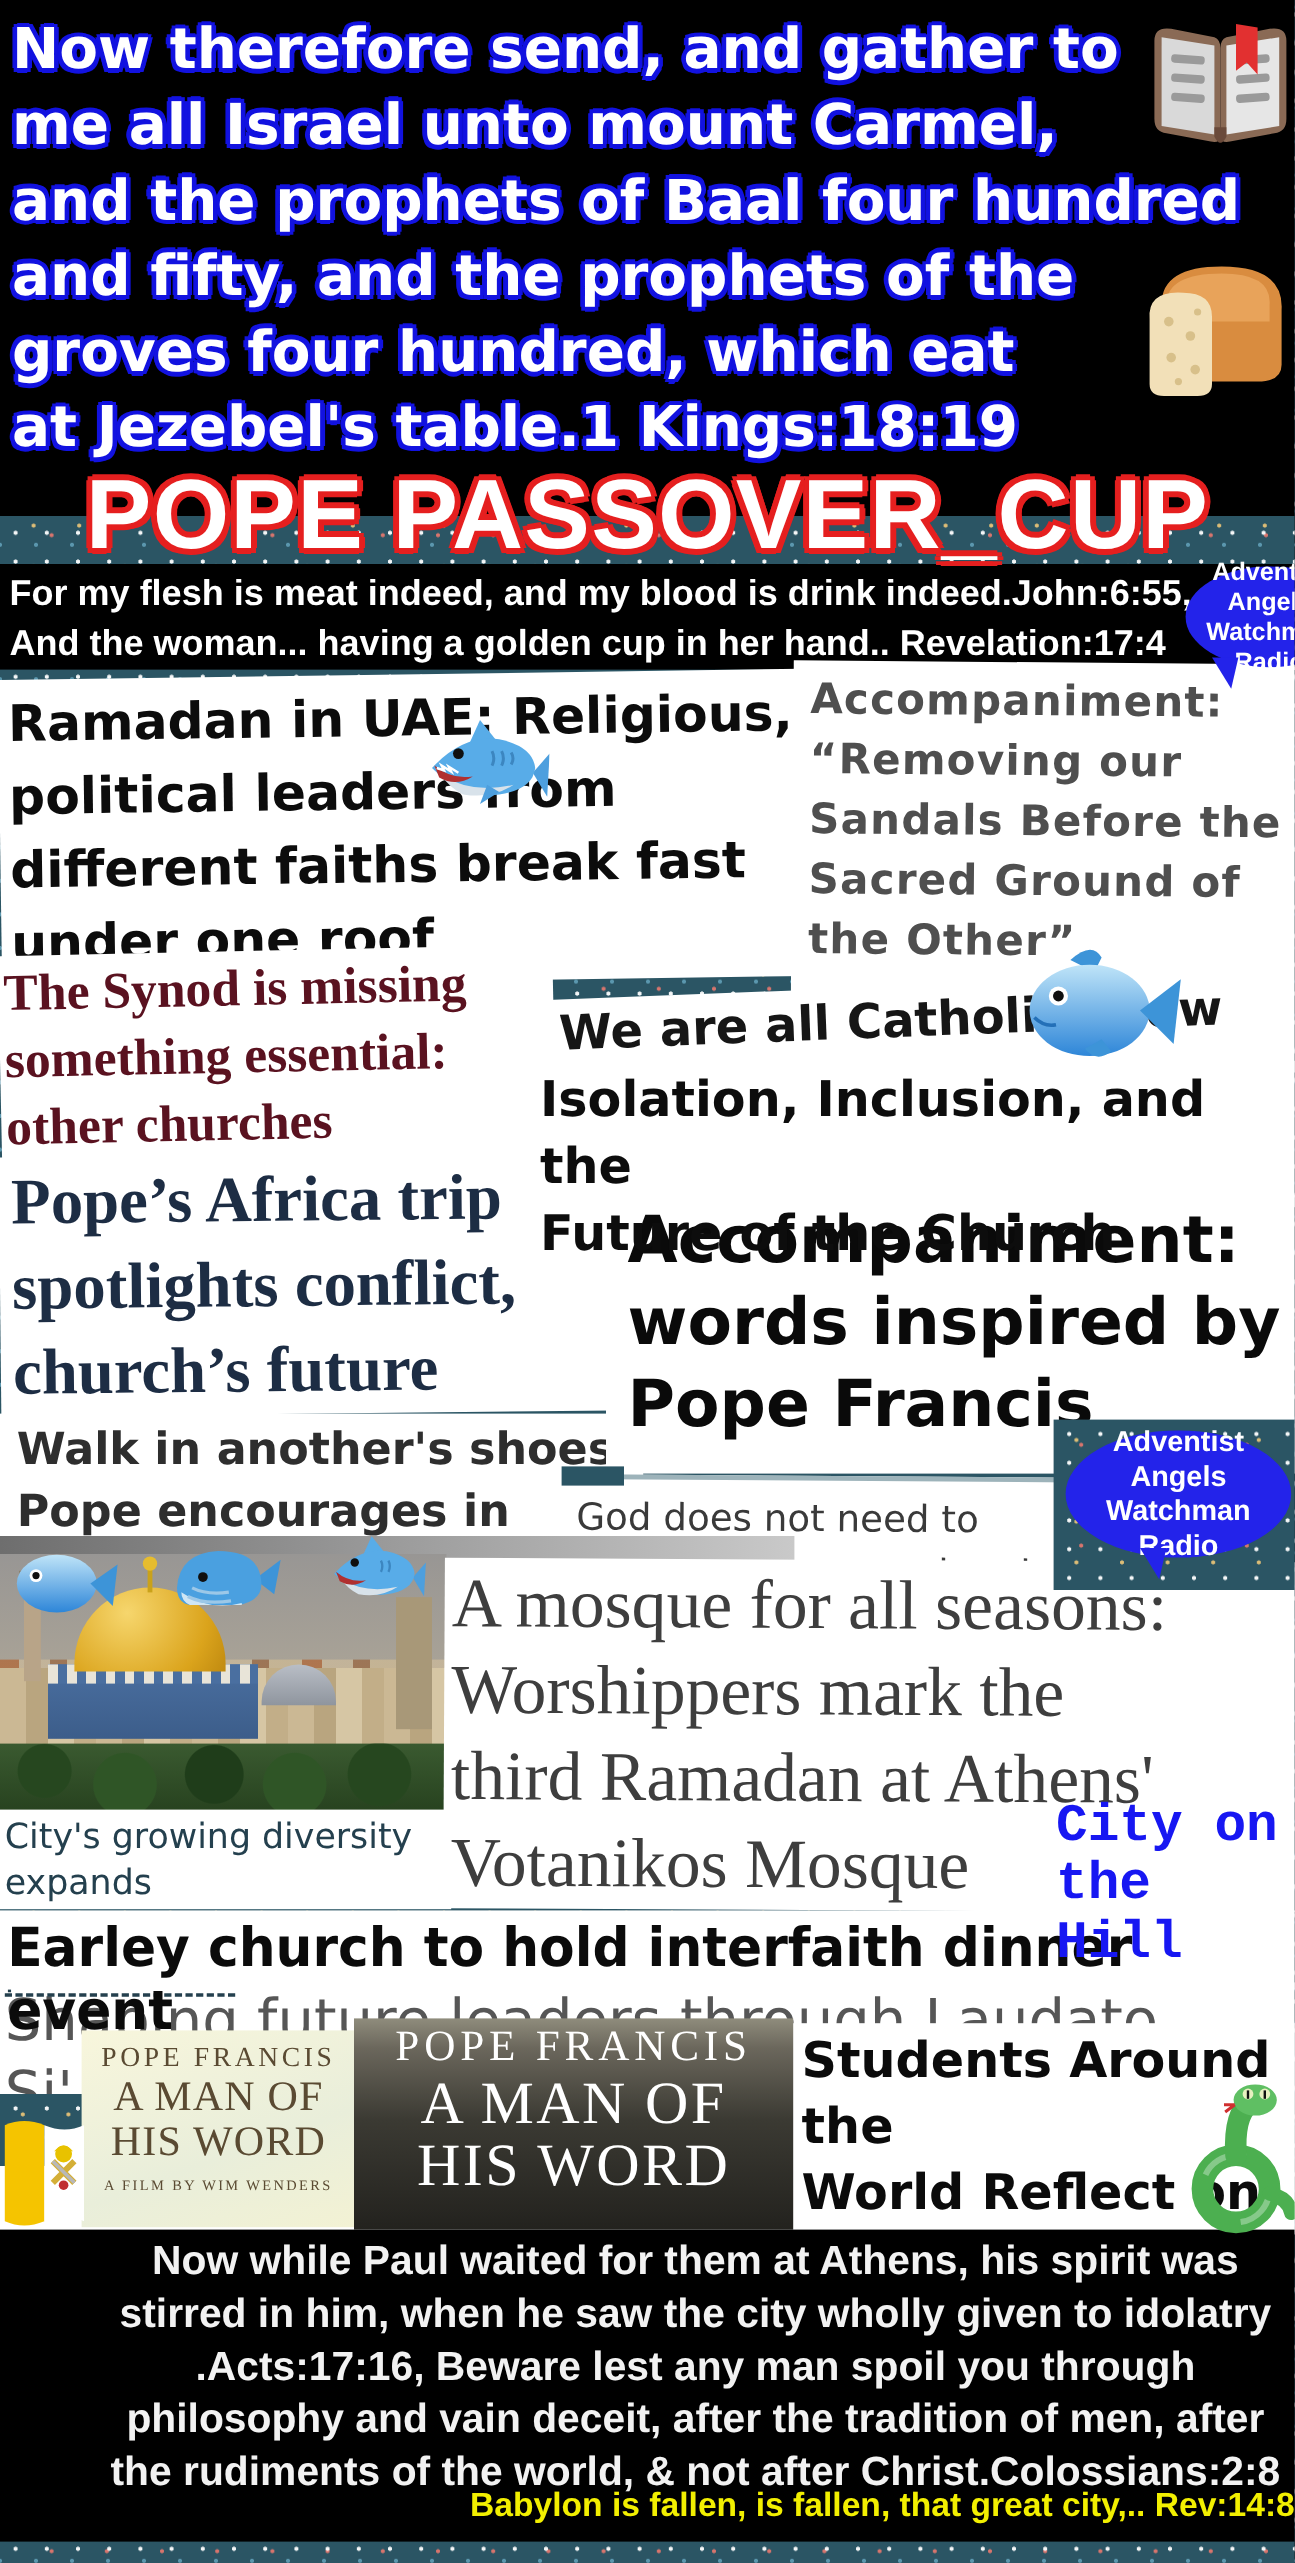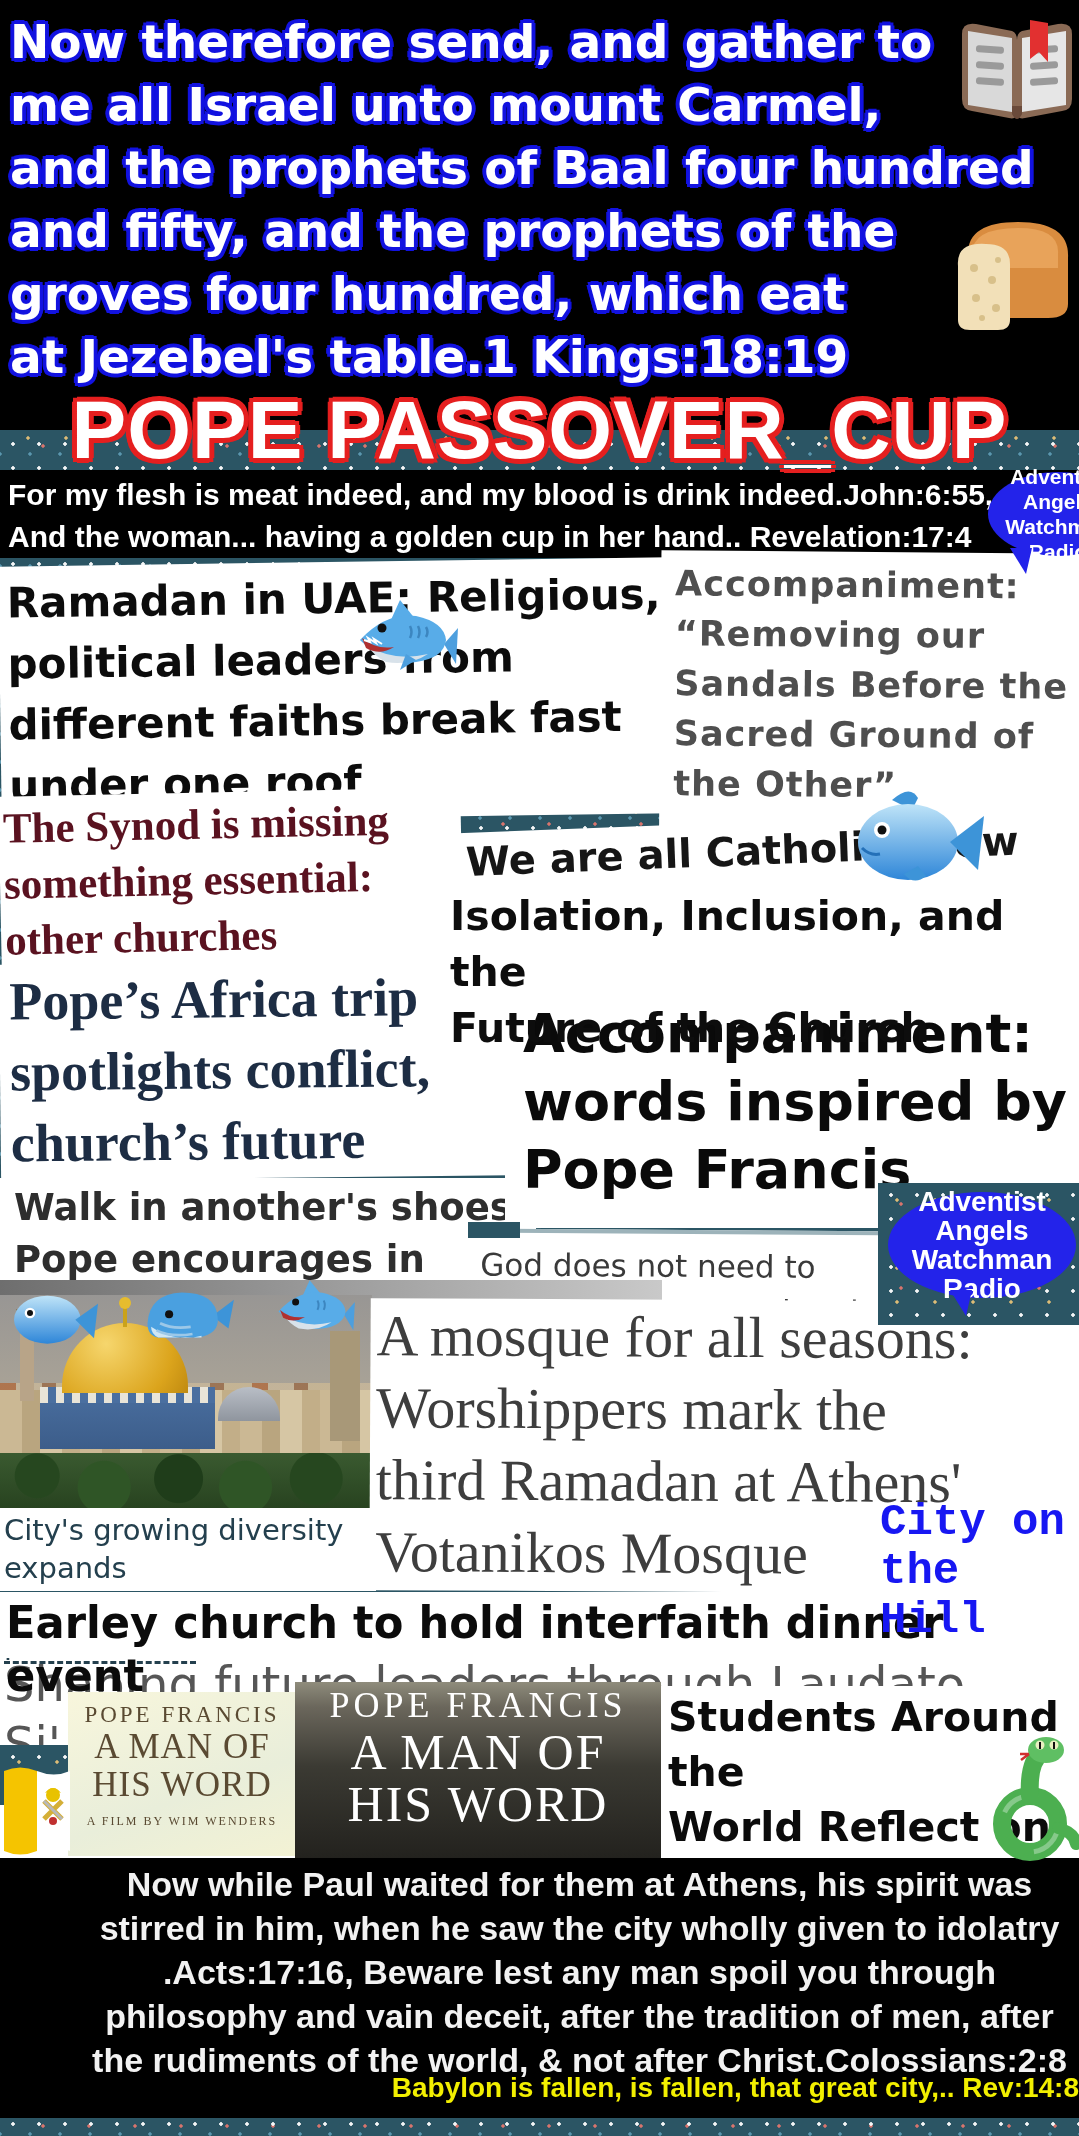--- a/index.html
+++ b/index.html
@@ -41,21 +41,21 @@
   }
   .badge{background:#2323ea;border-radius:50%;color:#fff;text-align:center;
     font-weight:bold;display:flex;align-items:center;justify-content:center;z-index:9;}
   .badge-tail{width:0;height:0;border-left:16px solid transparent;border-right:6px solid transparent;border-top:26px solid #2323ea;z-index:9;}
   .badge-top{left:988px;top:472px;width:140px;height:84px;font-size:21px;line-height:25px;}
   .badge-top-tail{left:1010px;top:548px;}
   .badge-mid-patch{left:878px;top:1183px;width:201px;height:142px;z-index:8;
     background-color:#2b5564;
     background-image:radial-gradient(circle,rgba(255,255,255,.95) 1.5px,transparent 2px),radial-gradient(circle,rgba(240,200,120,.9) 1.4px,transparent 2px),radial-gradient(circle,rgba(235,120,110,.9) 1.4px,transparent 2px);
     background-size:26px 24px,38px 34px,46px 42px;}
-  .badge-mid{left:888px;top:1192px;width:188px;height:106px;font-size:28px;line-height:29px;}
+  .badge-mid{left:888px;top:1192px;width:188px;height:106px;font-size:24px;line-height:29px;}
   .badge-mid-tail{left:950px;top:1290px;}
   
   .ramadan{left:0;top:562px;width:662px;height:250px;transform:rotate(-0.8deg);z-index:5;
     font-family:"DejaVu Sans",sans-serif;font-weight:bold;font-size:42px;line-height:61px;color:#0c0c0c;padding:6px 0 0 8px;}
   .accomp1{left:660px;top:552px;width:412px;height:332px;transform:rotate(0.5deg);z-index:4;
     font-family:"DejaVu Sans",sans-serif;font-weight:bold;font-size:35px;line-height:50px;color:#4f4f4f;letter-spacing:1px;padding:8px 0 0 14px;}
   .synod{left:0;top:792px;width:458px;height:172px;transform:rotate(-1.2deg);z-index:6;
     font-family:"Liberation Serif",serif;font-weight:bold;font-size:43px;line-height:56px;color:#5a1220;padding:4px 0 0 4px;}
   .catholics{left:452px;top:822px;width:582px;height:60px;transform:rotate(-2.2deg);z-index:7;
     font-family:"DejaVu Sans",sans-serif;font-weight:bold;font-size:40px;color:#161616;padding:6px 0 0 14px;}

